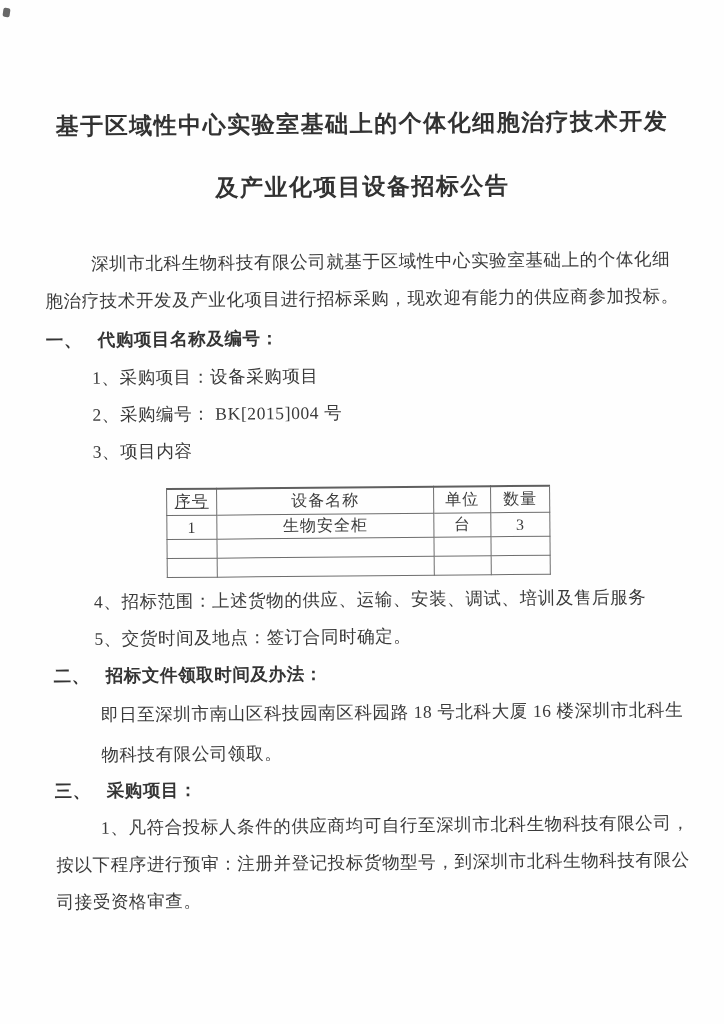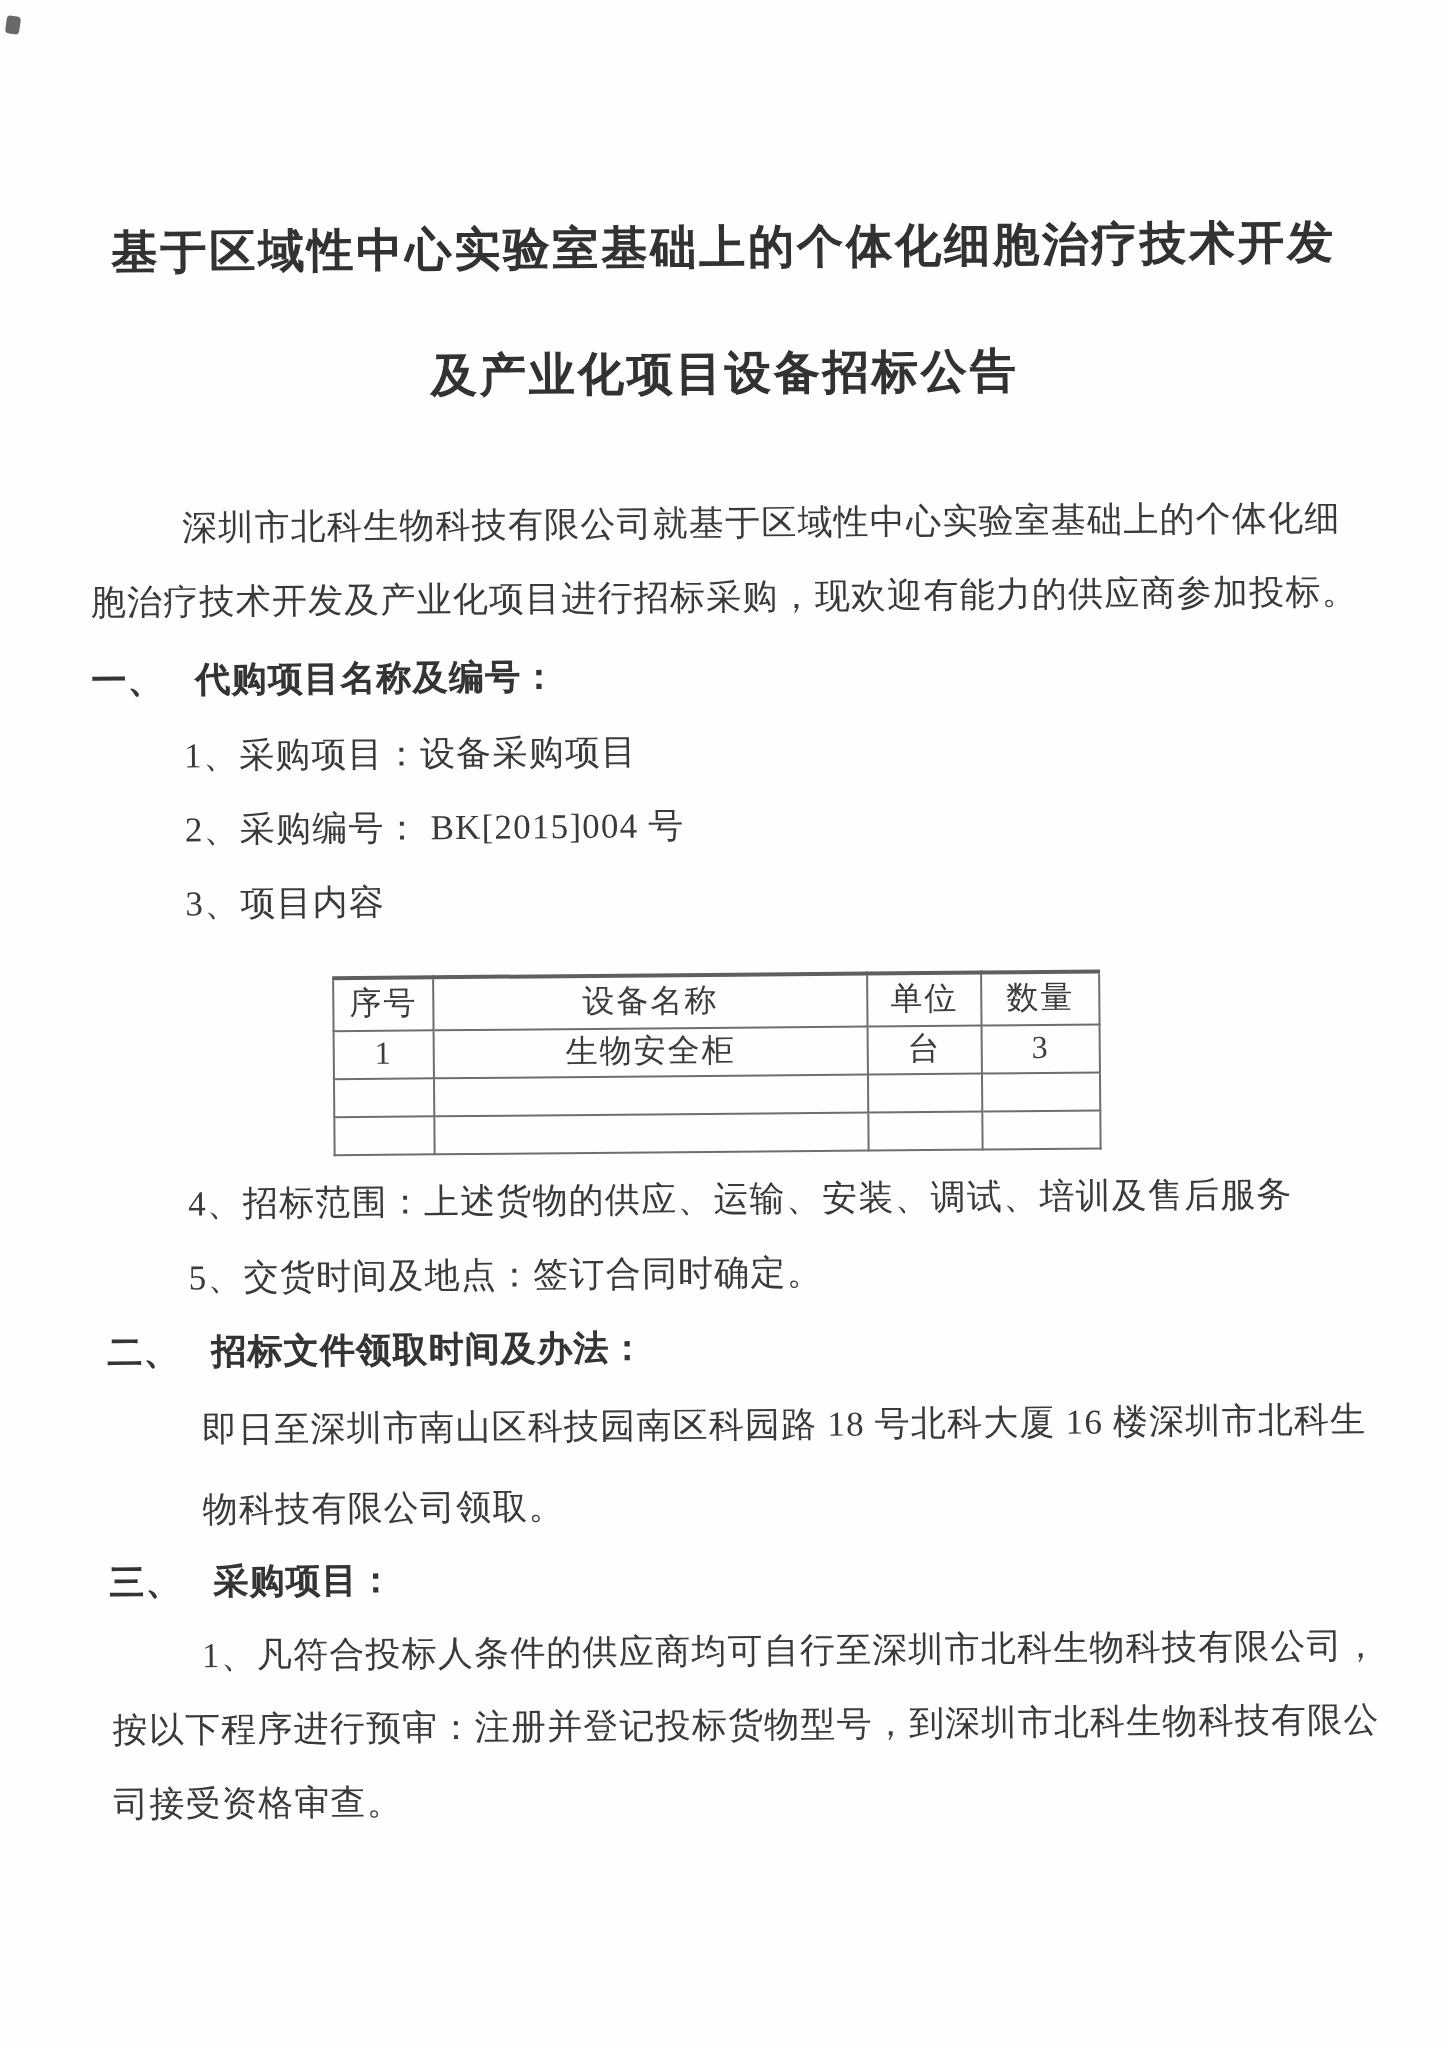--- a/index.html
+++ b/index.html
@@ -35,21 +35,21 @@
   .para2{position:absolute;left:96px;right:34px;top:695px;line-height:40px;}
   .para3{position:absolute;left:50px;right:38px;top:810px;line-height:37px;}
   .para3 .l1{padding-left:45px;}
 
   table.goods{position:absolute;left:163px;top:489px;border-collapse:collapse;
     font-size:16px;letter-spacing:1px;color:#3c3c3c;table-layout:fixed;}
   table.goods th,table.goods td{border:1px solid #6e6e6e;padding:0;overflow:hidden;}
   table.goods{border:1px solid #5f5f5f;border-top-width:2px;}
   table.goods th{font-weight:normal;text-align:center;height:25px;}
   table.goods td{text-align:center;}
-  .c1{width:49px;} .c2{width:216px;} .c3{width:56px;} .c4{width:58px;}
+  .c1{width:49px;text-decoration:underline;} .c2{width:216px;} .c3{width:56px;} .c4{width:58px;}
   tr.r-data{height:24px;} tr.r-empty1{height:19px;} tr.r-empty2{height:19px;}
   td.name-cell{text-align:left;padding-left:9px;}
 </style>
 </head>
 <body>
 
 <div class="page">
   <div class="speck"></div>
 
   <div class="rot">

